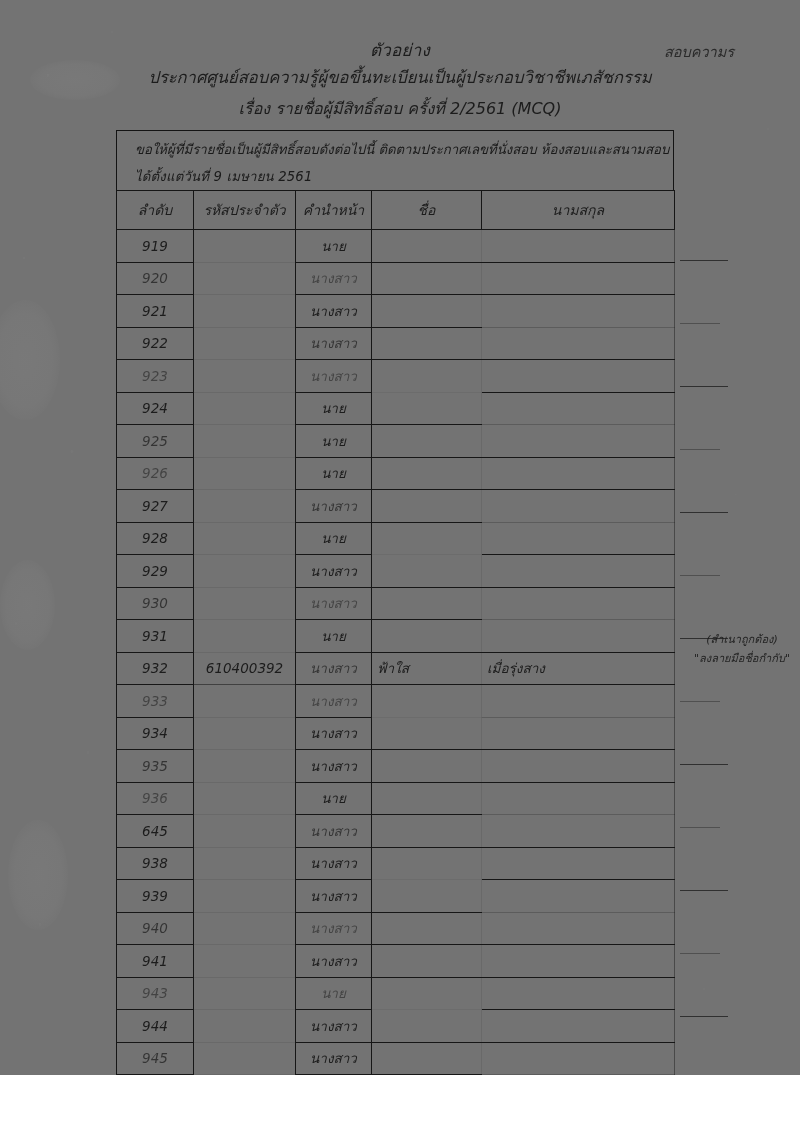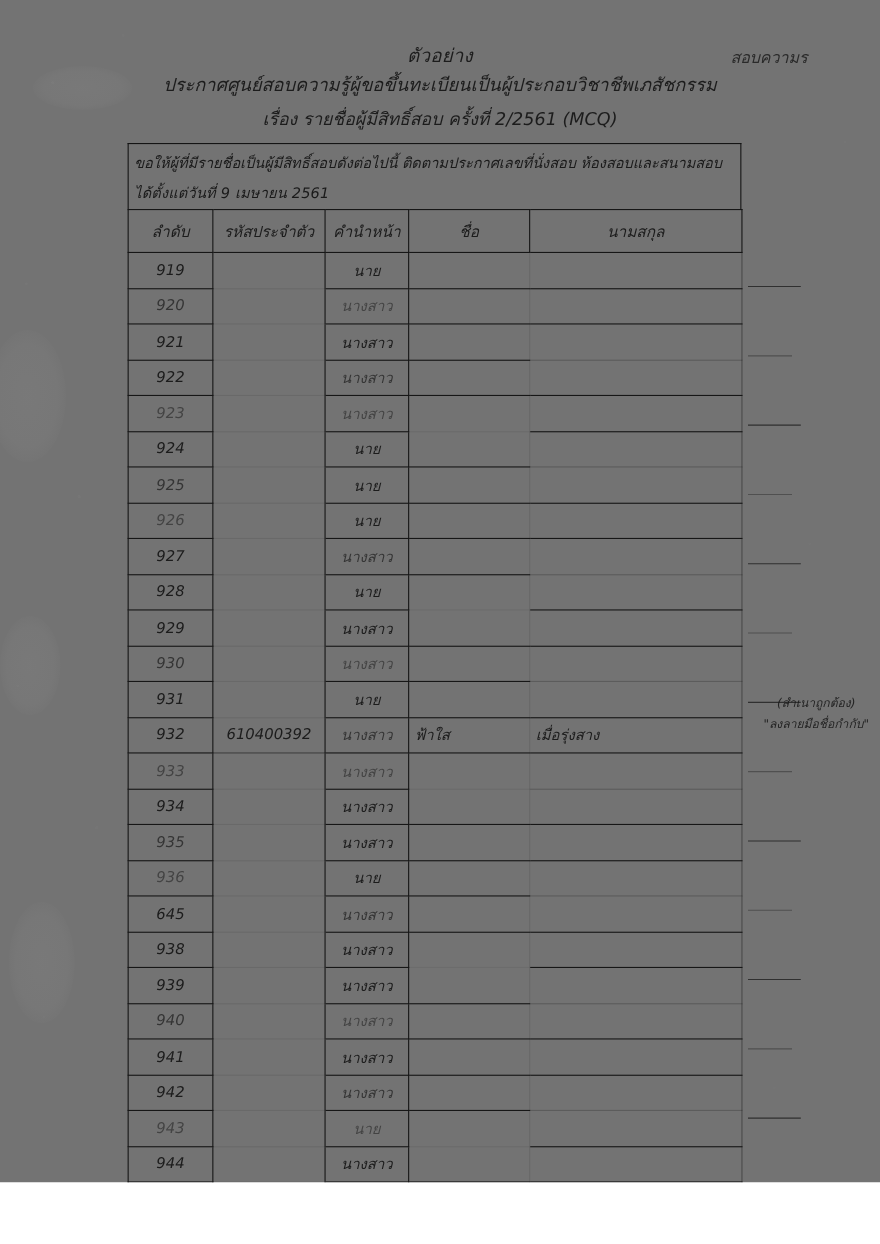--- a/index.html
+++ b/index.html
@@ -68,21 +68,21 @@
   
   #notice-box {
     position: absolute;
     left: 116px;
     top: 130px;
     width: 558px;
     height: 60px;
     border: 1.6px solid #141414;
     border-bottom: none;
     box-sizing: border-box;
-    padding: 5px 2px 0 5px;
+    padding: 5px 2px 0 18px;
   }
   .notice-line {
     font-size: 13.2px;
     line-height: 27px;
     color: #1a1a1a;
     white-space: nowrap;
   }
   #notice-line-2 { letter-spacing: .2px; }
 
   
@@ -363,27 +363,20 @@
           <td class="cell-last"></td>
         </tr>
         <tr>
           <td class="cell-seq ">941</td>
           <td class="cell-id"></td>
           <td class="cell-title ">นางสาว</td>
           <td class="cell-first"></td>
           <td class="cell-last"></td>
         </tr>
         <tr>
-          <td class="cell-seq ">942</td>
-          <td class="cell-id"></td>
-          <td class="cell-title faded-1">นางสาว</td>
-          <td class="cell-first"></td>
-          <td class="cell-last rule-gap-bottom"></td>
-        </tr>
-        <tr>
           <td class="cell-seq faded-2">943</td>
           <td class="cell-id"></td>
           <td class="cell-title faded-2">นาย</td>
           <td class="cell-first rule-gap-bottom-strong"></td>
           <td class="cell-last"></td>
         </tr>
         <tr>
           <td class="cell-seq ">944</td>
           <td class="cell-id"></td>
           <td class="cell-title ">นางสาว</td>

